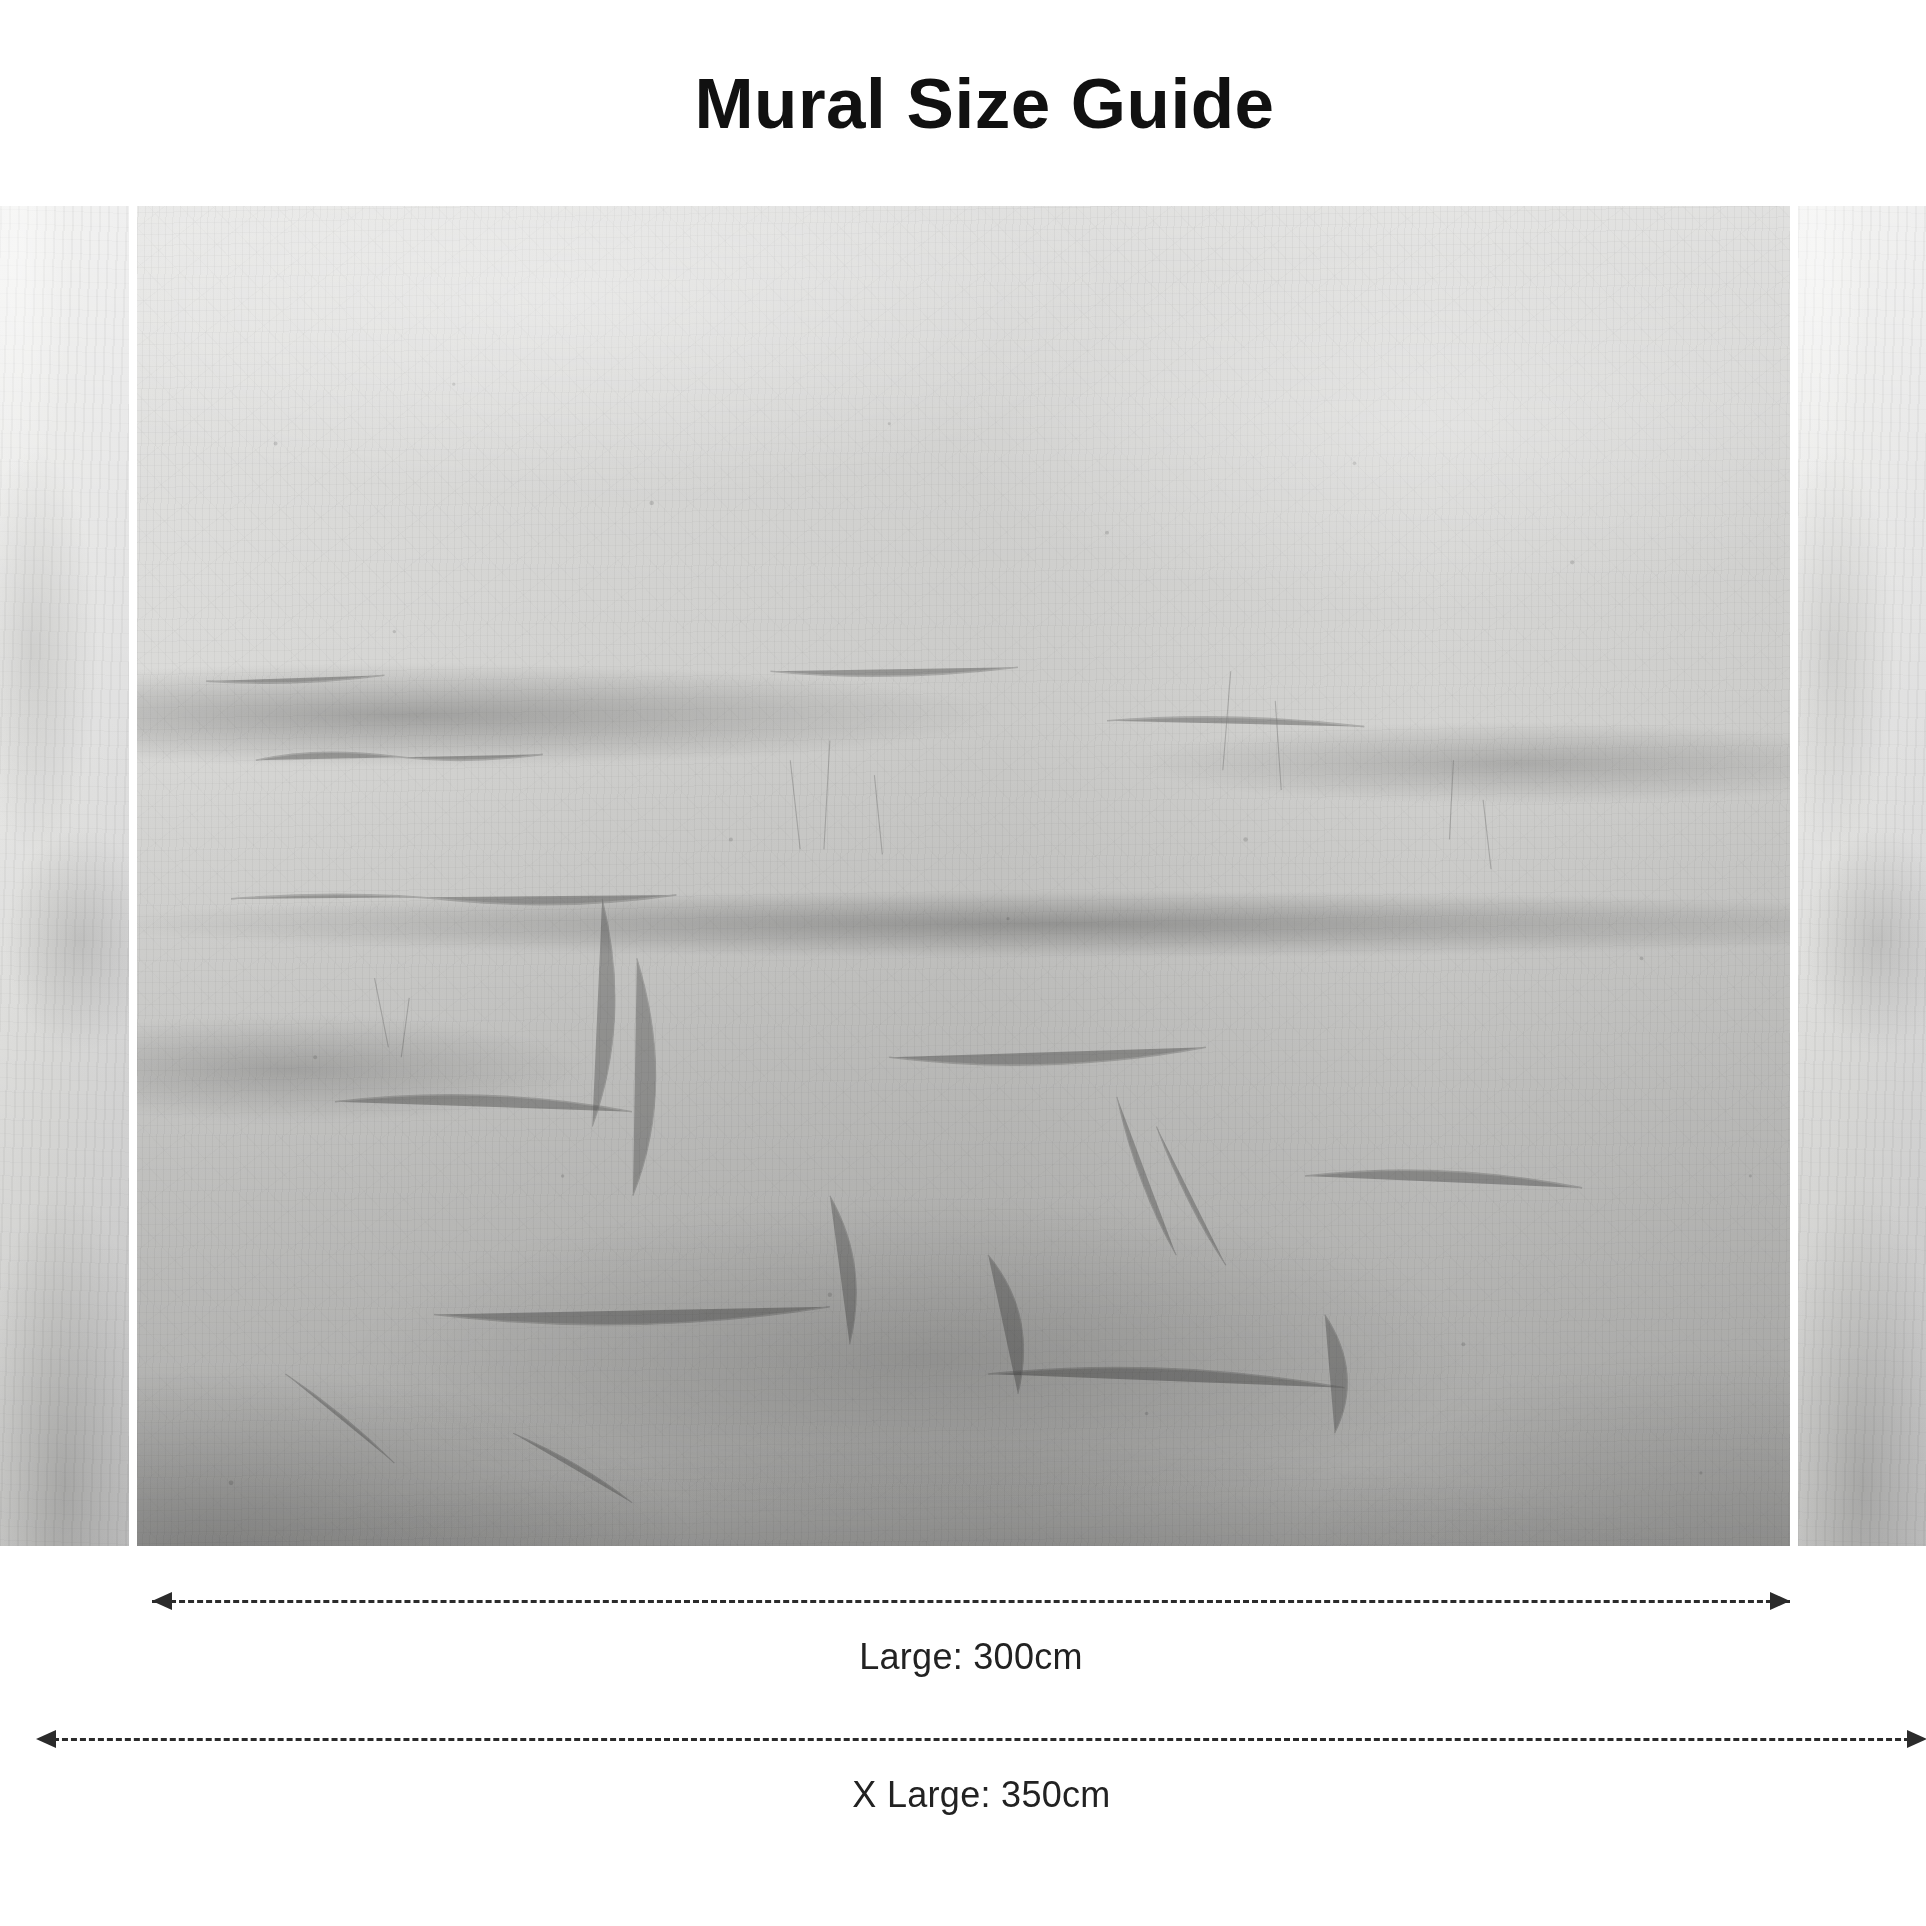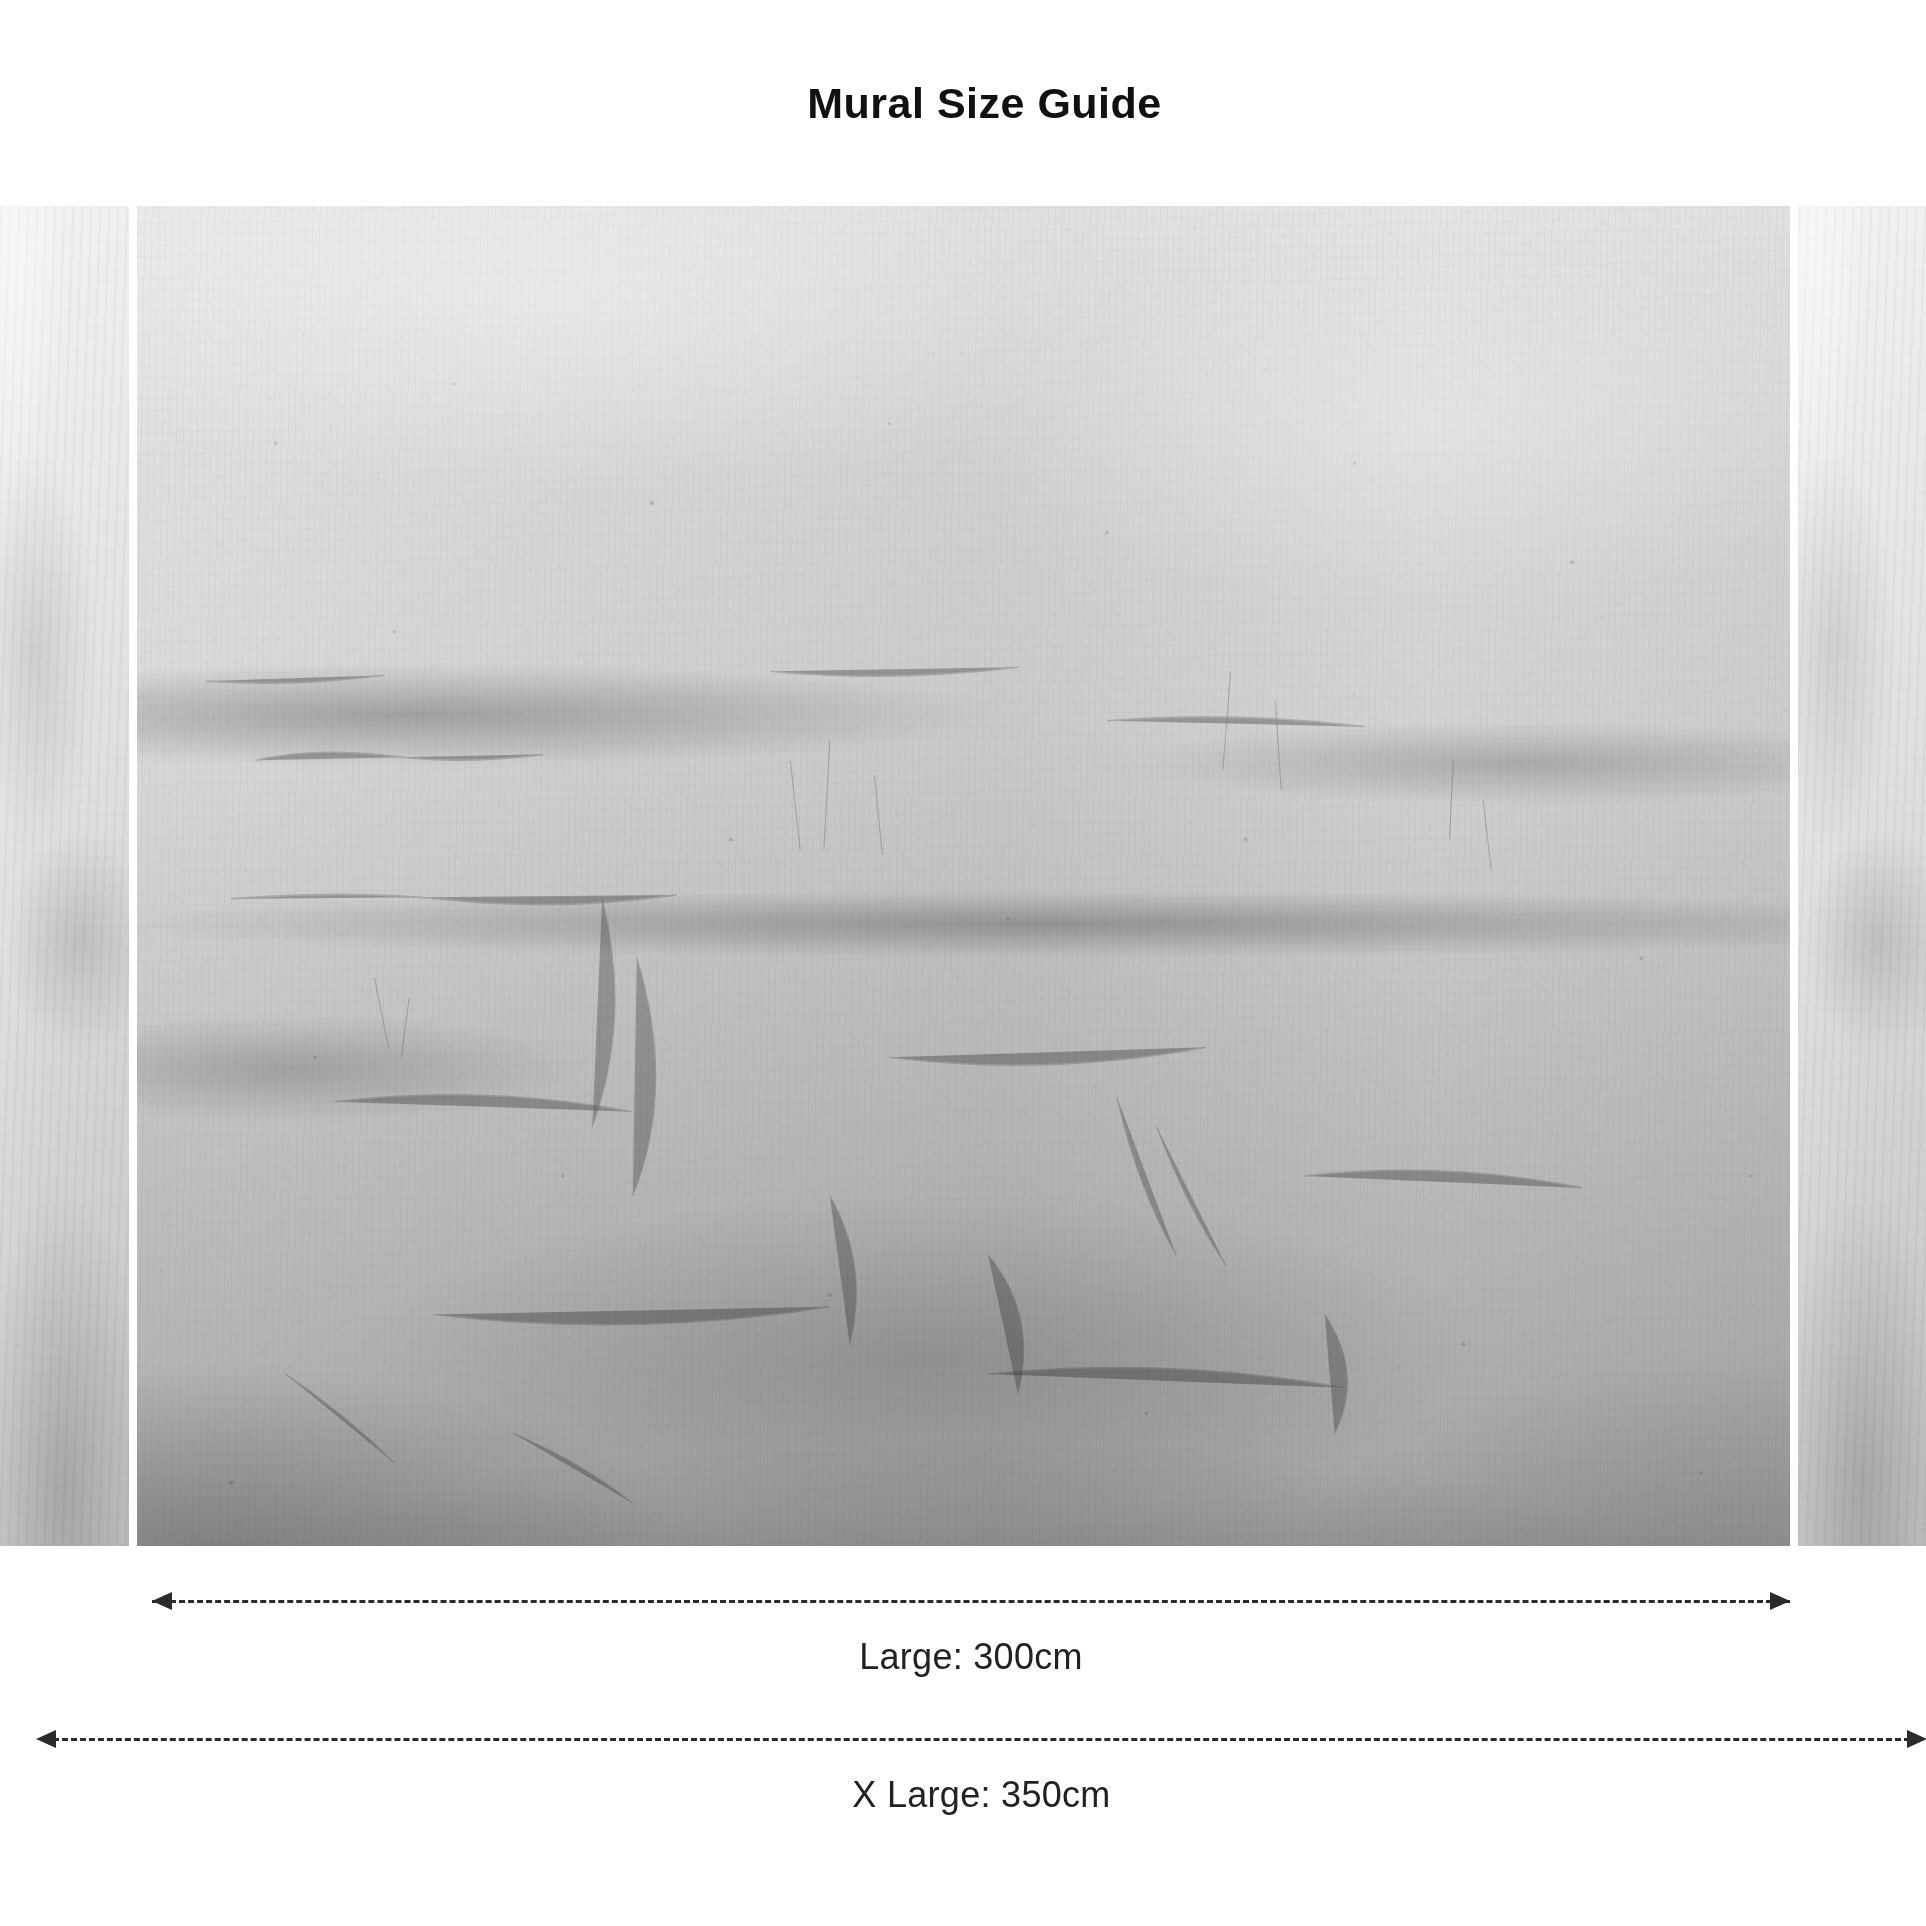--- a/index.html
+++ b/index.html
@@ -26,21 +26,21 @@
   
   .title-bar {
     height: 206px;
     flex: 0 0 206px;
     display: flex;
     align-items: center;
     justify-content: center;
     background: #ffffff;
   }
   .title {
-    font-size: 43px;
+    font-size: 71px;
     font-weight: 700;
     letter-spacing: 0.5px;
     color: #111111;
     line-height: 1;
     margin-left: 42px;
   }
 
   
   .mural-band {
     flex: 0 0 1340px;

